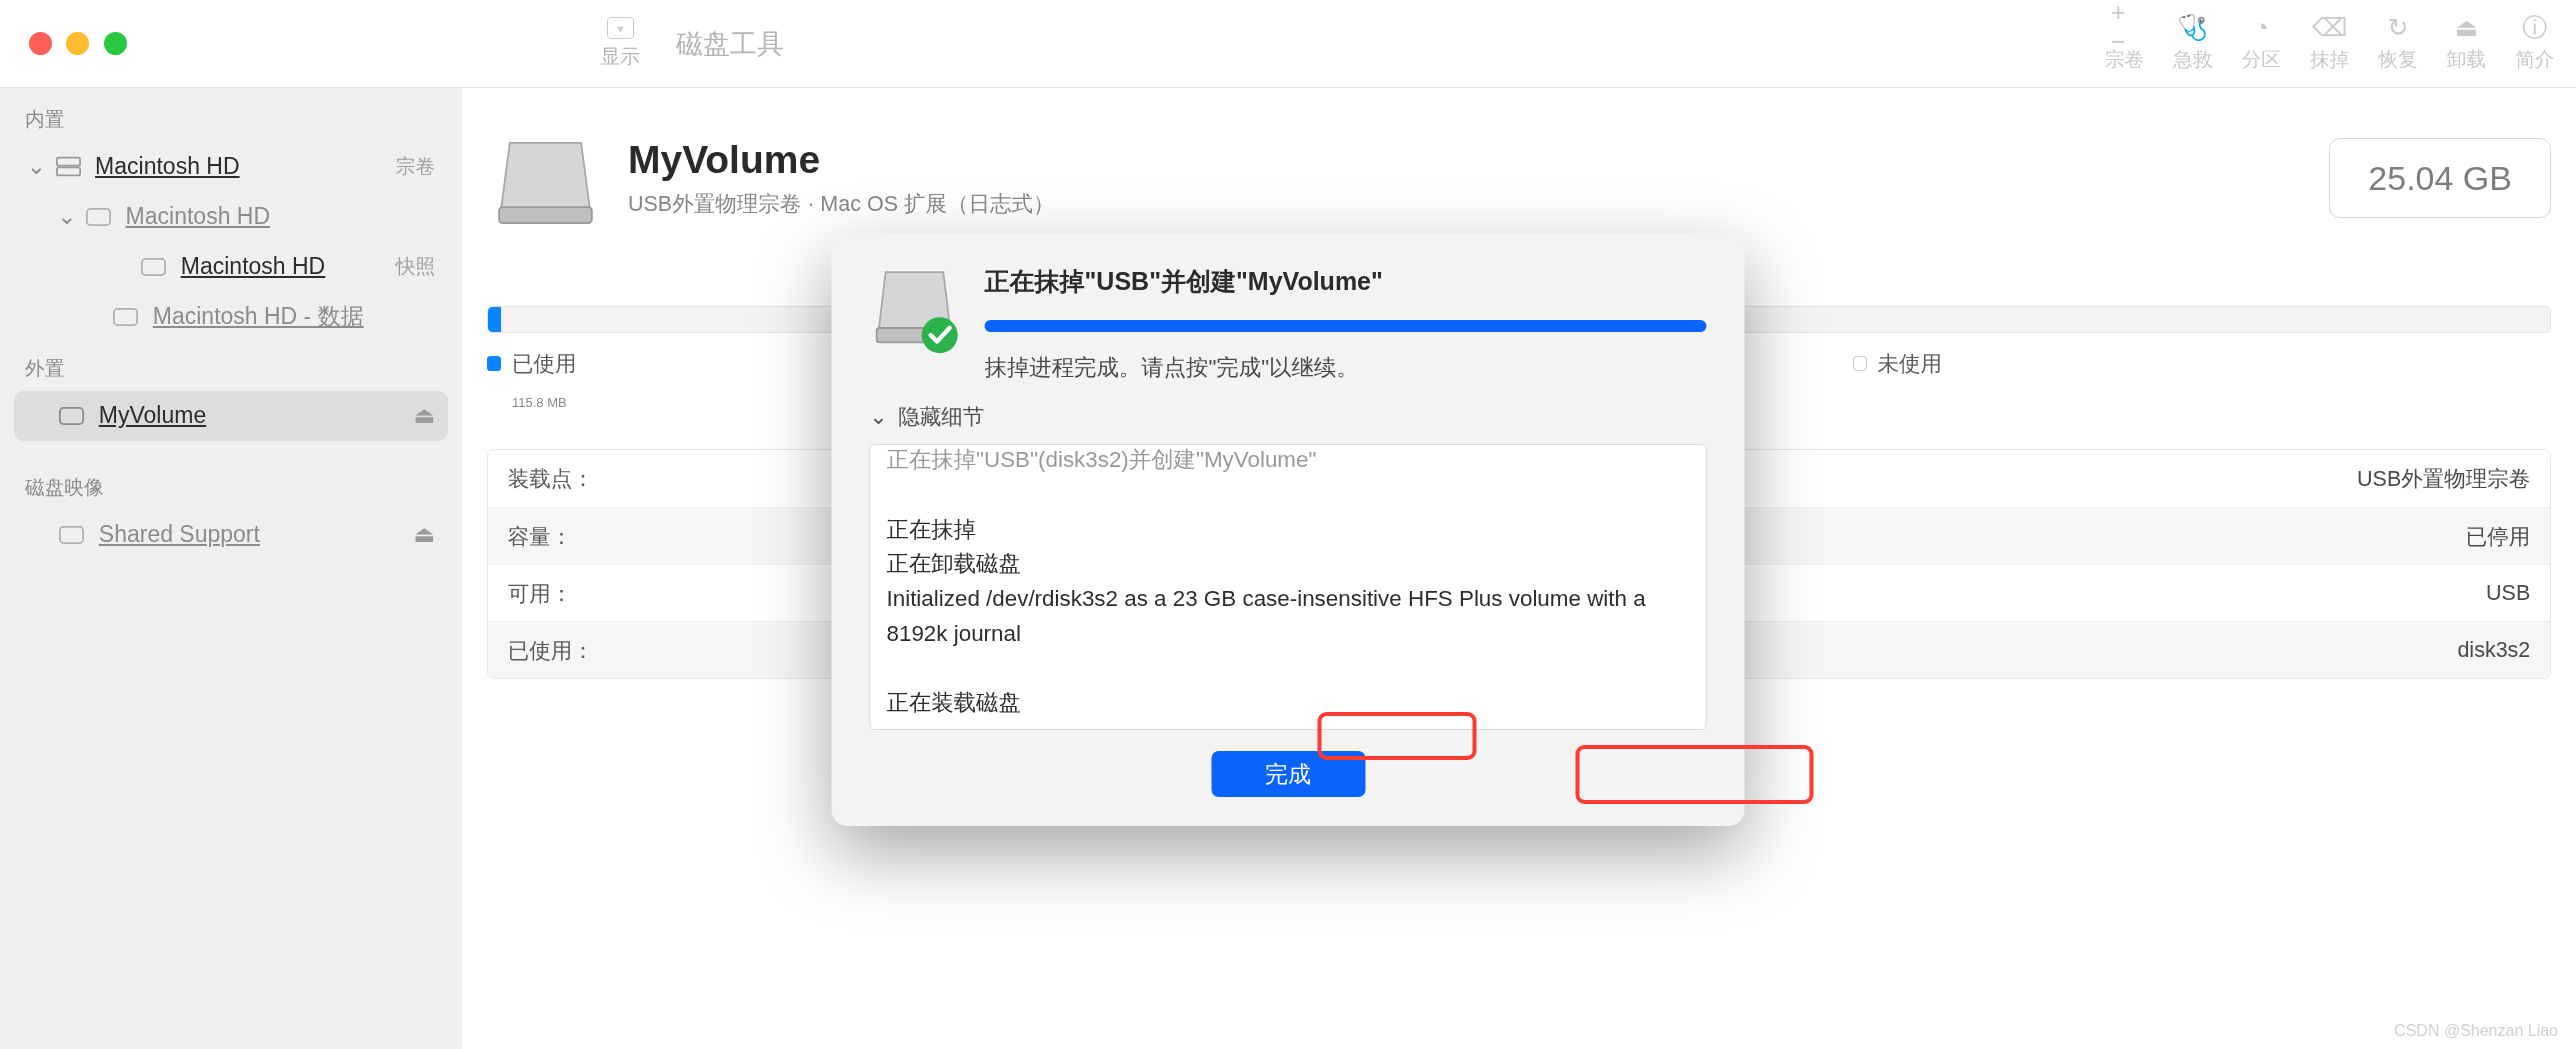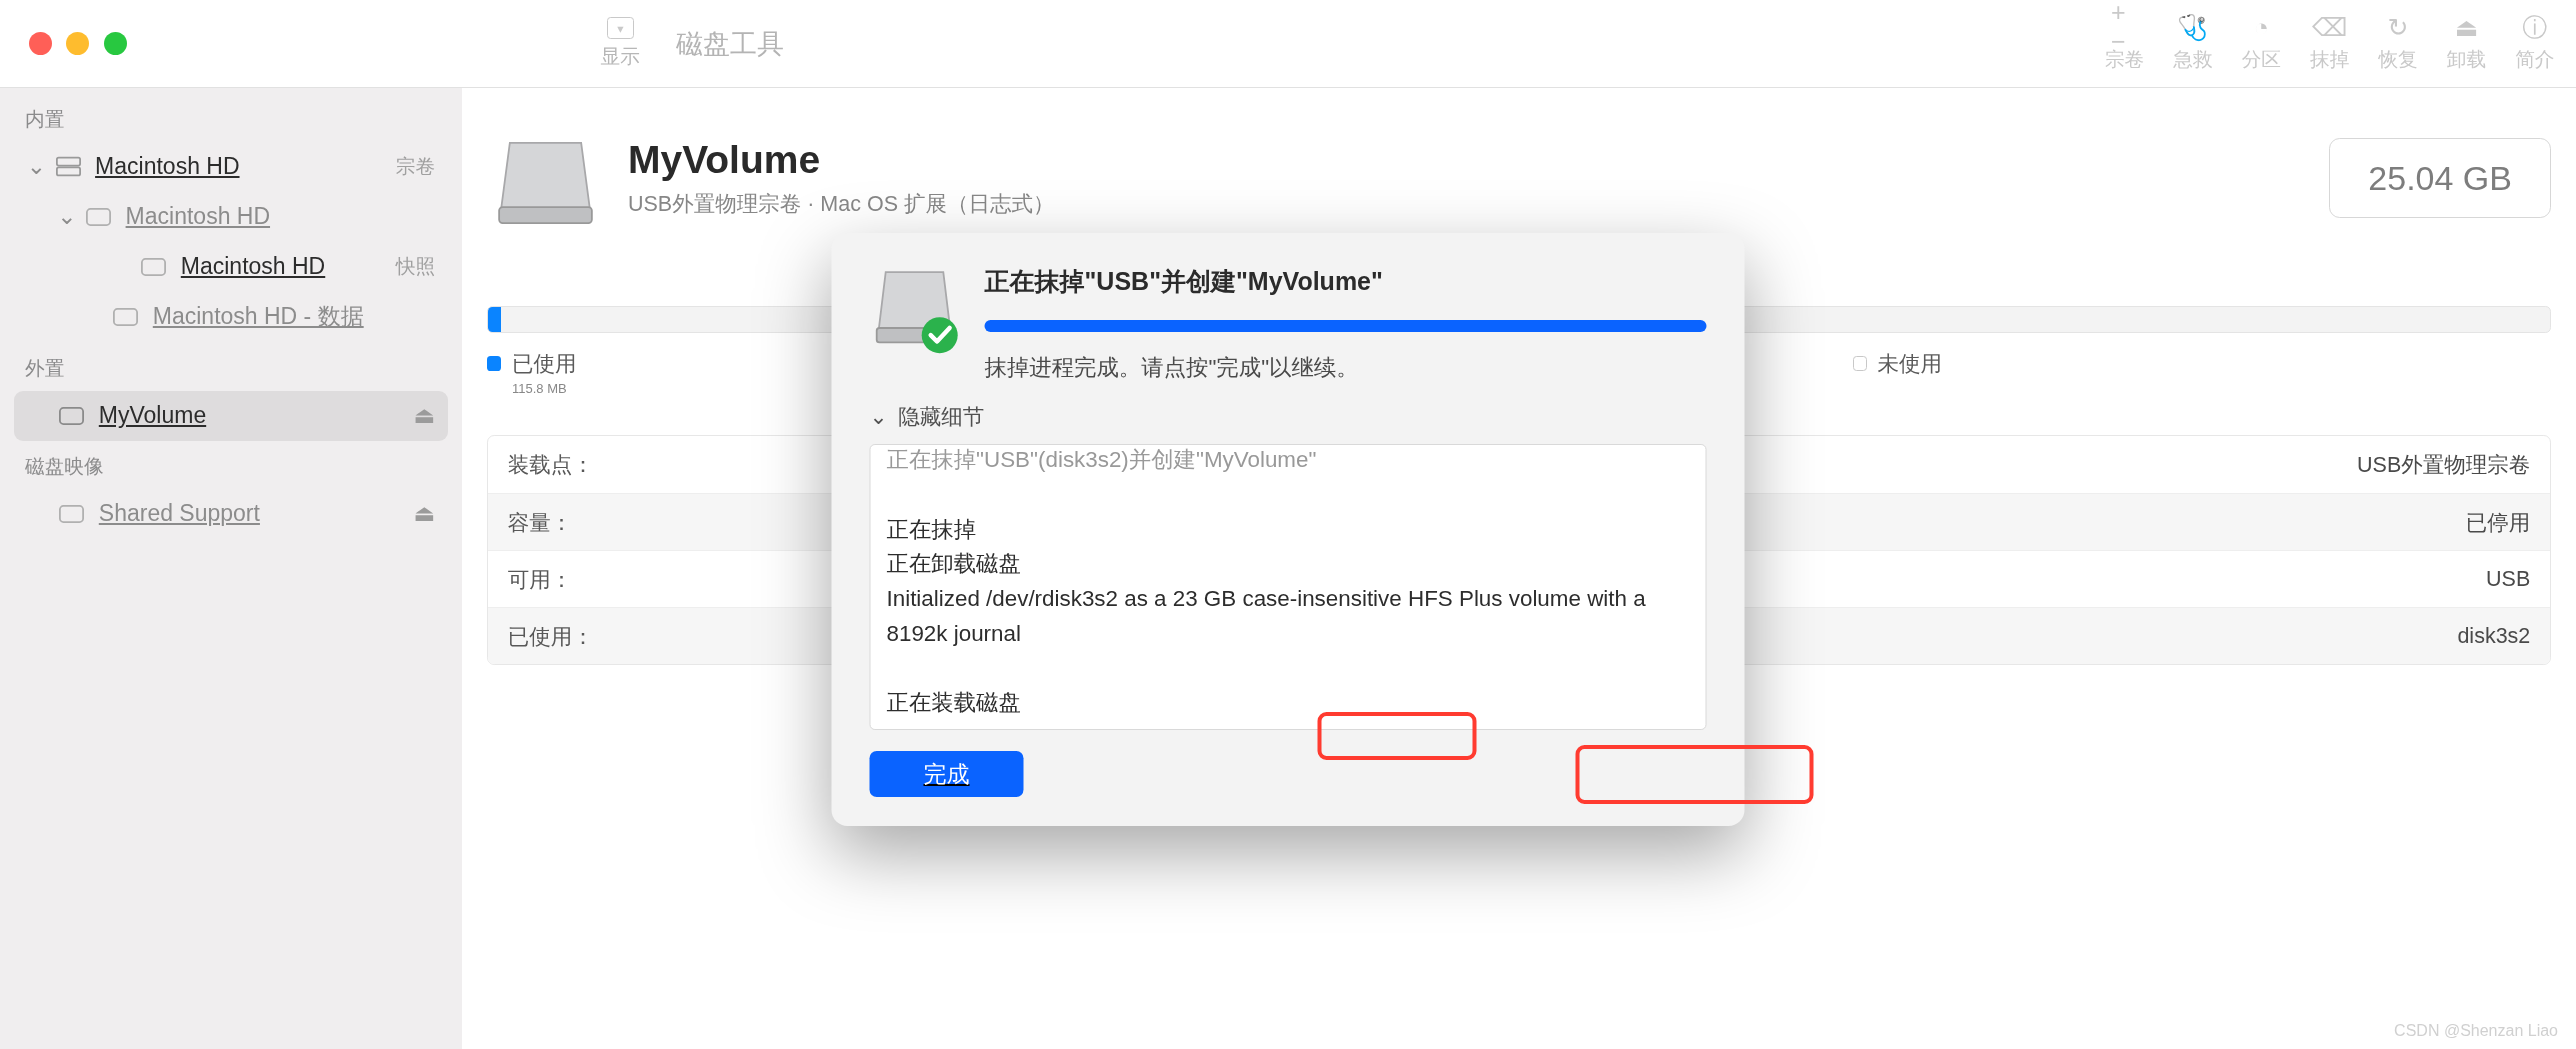--- a/index.html
+++ b/index.html
@@ -43,21 +43,21 @@
 .vol-head { display:flex; align-items:center; gap:25px; }
 .vol-icon { width:116px; height:116px; display:flex; align-items:center; justify-content:center; }
 .vol-name { font-size:39px; font-weight:700; color:#2a2a2a; }
 .vol-sub { font-size:21.5px; color:#878787; margin-top:7.2px; }
 .size-box { margin-left:auto; border:0.9px solid #d7d7d7; border-radius:10.7px; padding:19.7px 38px; font-size:34px; color:#7d7d7d;}
 
 .bar-wrap { margin-top:70px; }
 .bar { height:27px; background:#f3f3f3; border:0.9px solid #e4e4e4; border-radius:5.4px; position:relative; overflow:hidden;}
 .bar .fill { position:absolute; left:0; top:0; bottom:0; width:12.5px; background:#0a84ff;}
 .legend { display:flex; gap:107px; margin-top:16px; }
-.lg { display:flex; flex-direction:column; gap:3px; font-size:21.5px; color:#5a5a5a;}
+.lg { display:flex; flex-direction:column; gap:17px; font-size:21.5px; color:#5a5a5a;}
 .lg .lrow { display:flex; align-items:center; gap:10.7px;}
 .lg .dot { width:14.3px; height:14.3px; border-radius:3.6px;}
 .lg .dot.blue{ background:#0a84ff;}
 .lg .dot.grey{ border:1.8px solid #c8c8c8; background:#fff;}
 .lg .val { color:#888; font-size:13px; padding-left:25px;}
 .legend .spacer { flex:1;}
 
 .info-tbl { margin-top:39px; border:0.9px solid #e7e7e7; border-radius:7.2px; overflow:hidden;}
 .info-row { display:flex; height:57px; align-items:center; padding:0 19.7px; font-size:21.5px; color:#585858;}
 .info-row + .info-row { border-top:0.9px solid #eee;}
@@ -76,21 +76,21 @@
 }
 .dlg-head { display:flex; gap:25px;}
 .dlg-icon { width:90px; height:90px; position:relative;}
 .dlg-body { flex:1;}
 .dlg-title { font-size:25px; font-weight:700; color:#2b2b2b;}
 .dlg-prog { height:12.5px; background:#0a63ff; border-radius:6.3px; margin-top:21.5px;}
 .dlg-msg { font-size:22.4px; color:#4a4a4a; margin-top:19.7px;}
 .dlg-detail-toggle { display:flex; align-items:center; gap:10.7px; font-size:21.5px; color:#4f4f4f; margin-top:19.7px; margin-left:0;}
 .dlg-log { margin-top:12.5px; background:#fff; border:0.9px solid #d9d9d9; border-radius:5.4px;
            padding:12.5px 16px; font-size:22.4px; color:#2d2d2d; line-height:1.55; height:286px; overflow:hidden;}
-.dlg-btn-row { display:flex; justify-content:flex-start; margin-top:21.5px;text-decoration:underline;}
+.dlg-btn-row { display:flex; justify-content:center; margin-top:21.5px;}
 .dlg-btn { background:#0a63ff; color:#fff; border:none; border-radius:7.2px; font-size:23px; padding:7.2px 54px;}
 
 .hl-red1 { position:absolute; border:4.5px solid #ff3b30; border-radius:9px; pointer-events:none;}
 .hl-success { left:486px; top:479px; width:159px; height:48px; }
 .hl-done { left:744px; top:512px; width:238px; height:59px; }
 
 </style>
 </head>
 <body>
 
@@ -188,21 +188,21 @@
     <div class="side-row depth1 black sel">
       <span class="dicon">
         <svg width="25" height="18" viewBox="0 0 28 20">
             <rect x="1" y="1" width="26" height="18" rx="4" fill="none" stroke="#8a8a8a" stroke-width="2"></rect>
           </svg>
       </span>
       <span class="label">MyVolume</span>
       <span class="eject">⏏</span>
     </div>
 
-    <div class="side-sec" style="margin-top:12px;">磁盘映像</div>
+    <div class="side-sec" style="margin-top:33px;">磁盘映像</div>
 
     <div class="side-row depth1">
       <span class="dicon">
         <svg width="25" height="18" viewBox="0 0 28 20">
             <rect x="1" y="1" width="26" height="18" rx="4" fill="none" stroke="#b0b0b0" stroke-width="2"></rect>
           </svg>
       </span>
       <span class="label">Shared Support</span>
       <span class="eject">⏏</span>
     </div>

